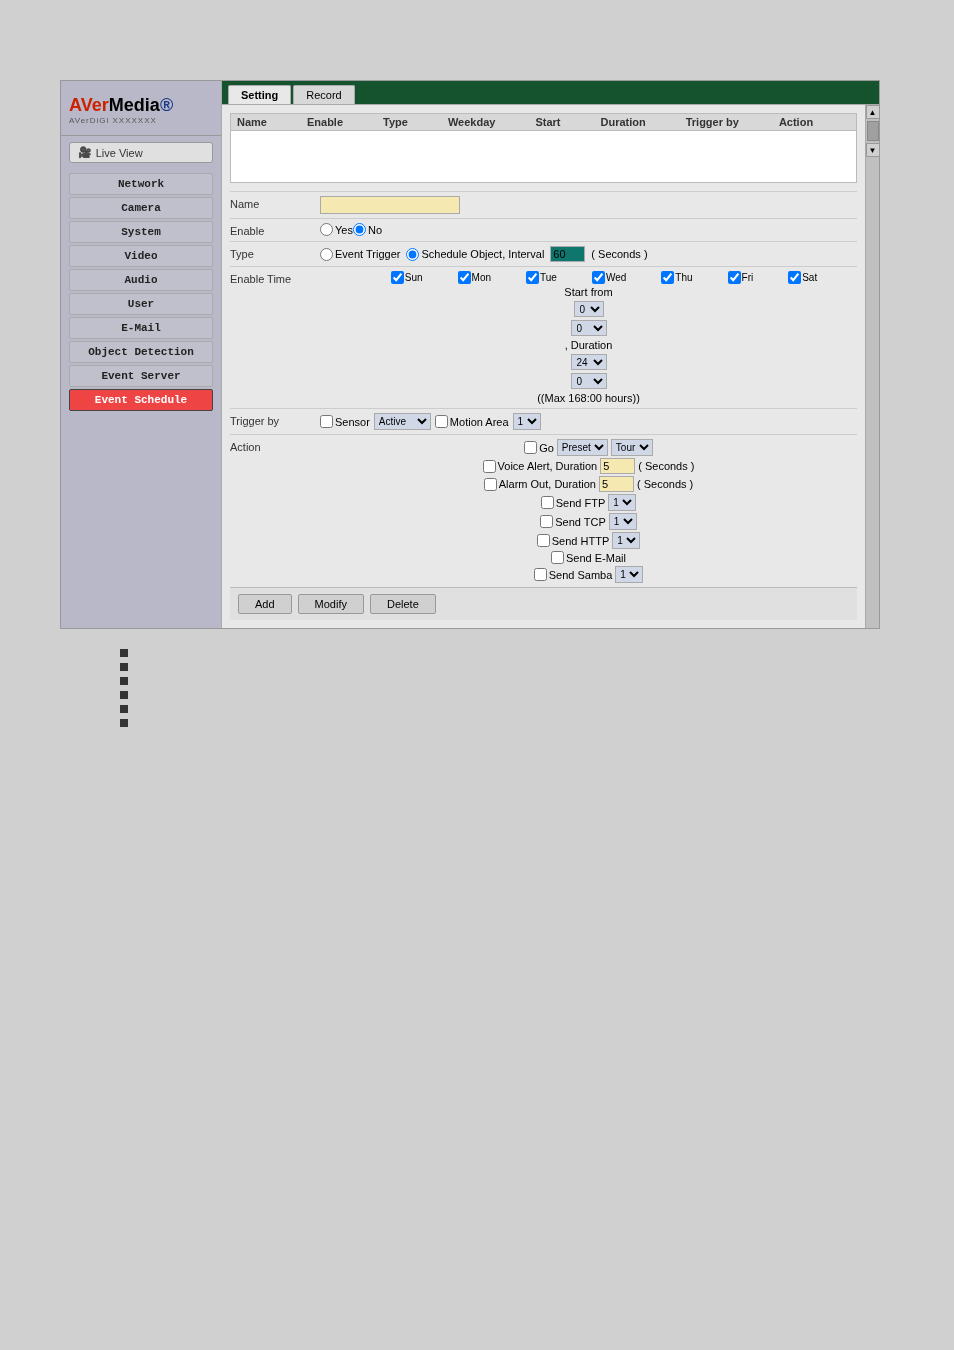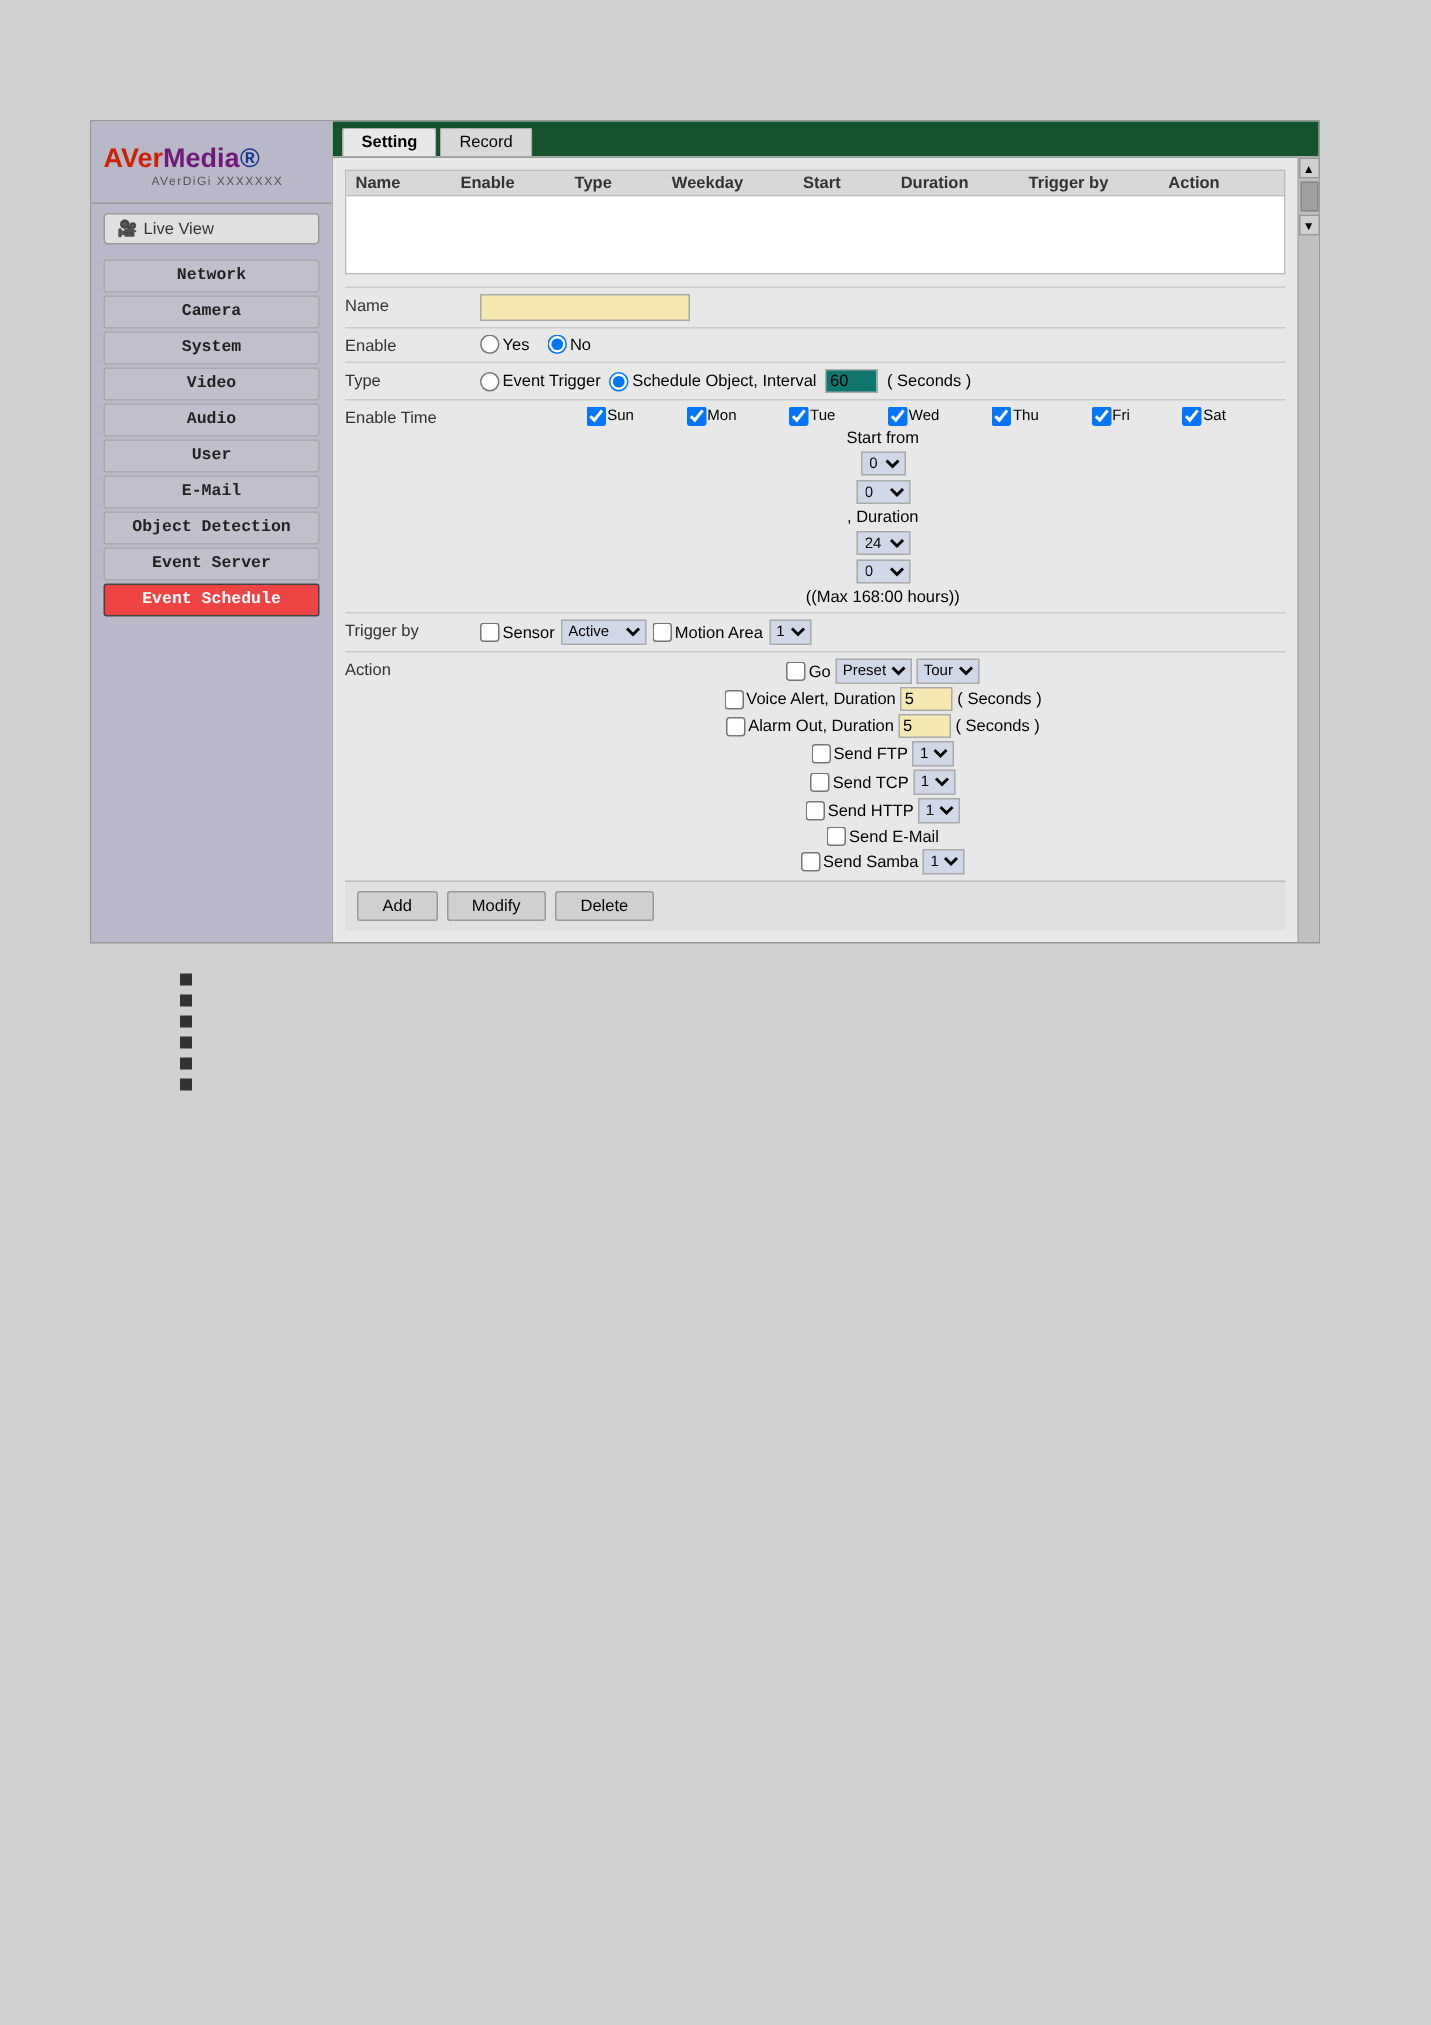--- a/index.html
+++ b/index.html
@@ -39,21 +39,20 @@
       font-style: italic;
     }
     .brand-logo span {
       color: #cc2200;
       font-style: normal;
     }
     .brand-sub {
       font-size: 8px;
       color: #555;
       letter-spacing: 1px;
-      margin-left: 32px;
     }
     .live-view-btn {
       display: flex;
       align-items: center;
       gap: 4px;
       margin: 6px 8px;
       background: #e0e0e0;
       border: 1px solid #999;
       border-radius: 3px;
       padding: 3px 8px;
@@ -169,21 +168,21 @@
     .text-input {
       height: 18px;
       border: 1px solid #aaa;
       background: #f5e8b0;
       padding: 1px 3px;
       font-size: 11px;
       width: 140px;
     }
     .radio-group {
       display: flex;
-      gap: 12px;
+      gap: 0;
       align-items: flex-end;
     }
     .radio-label {
       display: flex;
       align-items: center;
       gap: 2px;
       font-size: 11px;
     }
     .type-row {
       display: flex;
@@ -331,21 +330,21 @@
   </style>
 </head>
 <body>
 
 <div class="outer-container">
   <div class="app-window">
 
     <div class="sidebar">
       <div class="brand-area">
         <div class="brand-logo">
-          <span>AVer</span><span style="color:#701a75">Media</span>®
+          <span>AVer</span><span style="color:#000000">Media</span>®
         </div>
         <div class="brand-sub">AVerDiGi XXXXXXX</div>
       </div>
       <div class="live-view-btn">
         <span>🎥</span>
         <span>Live View</span>
       </div>
       <div class="sidebar-nav">
         <div class="sidebar-item">Network</div>
         <div class="sidebar-item">Camera</div>

